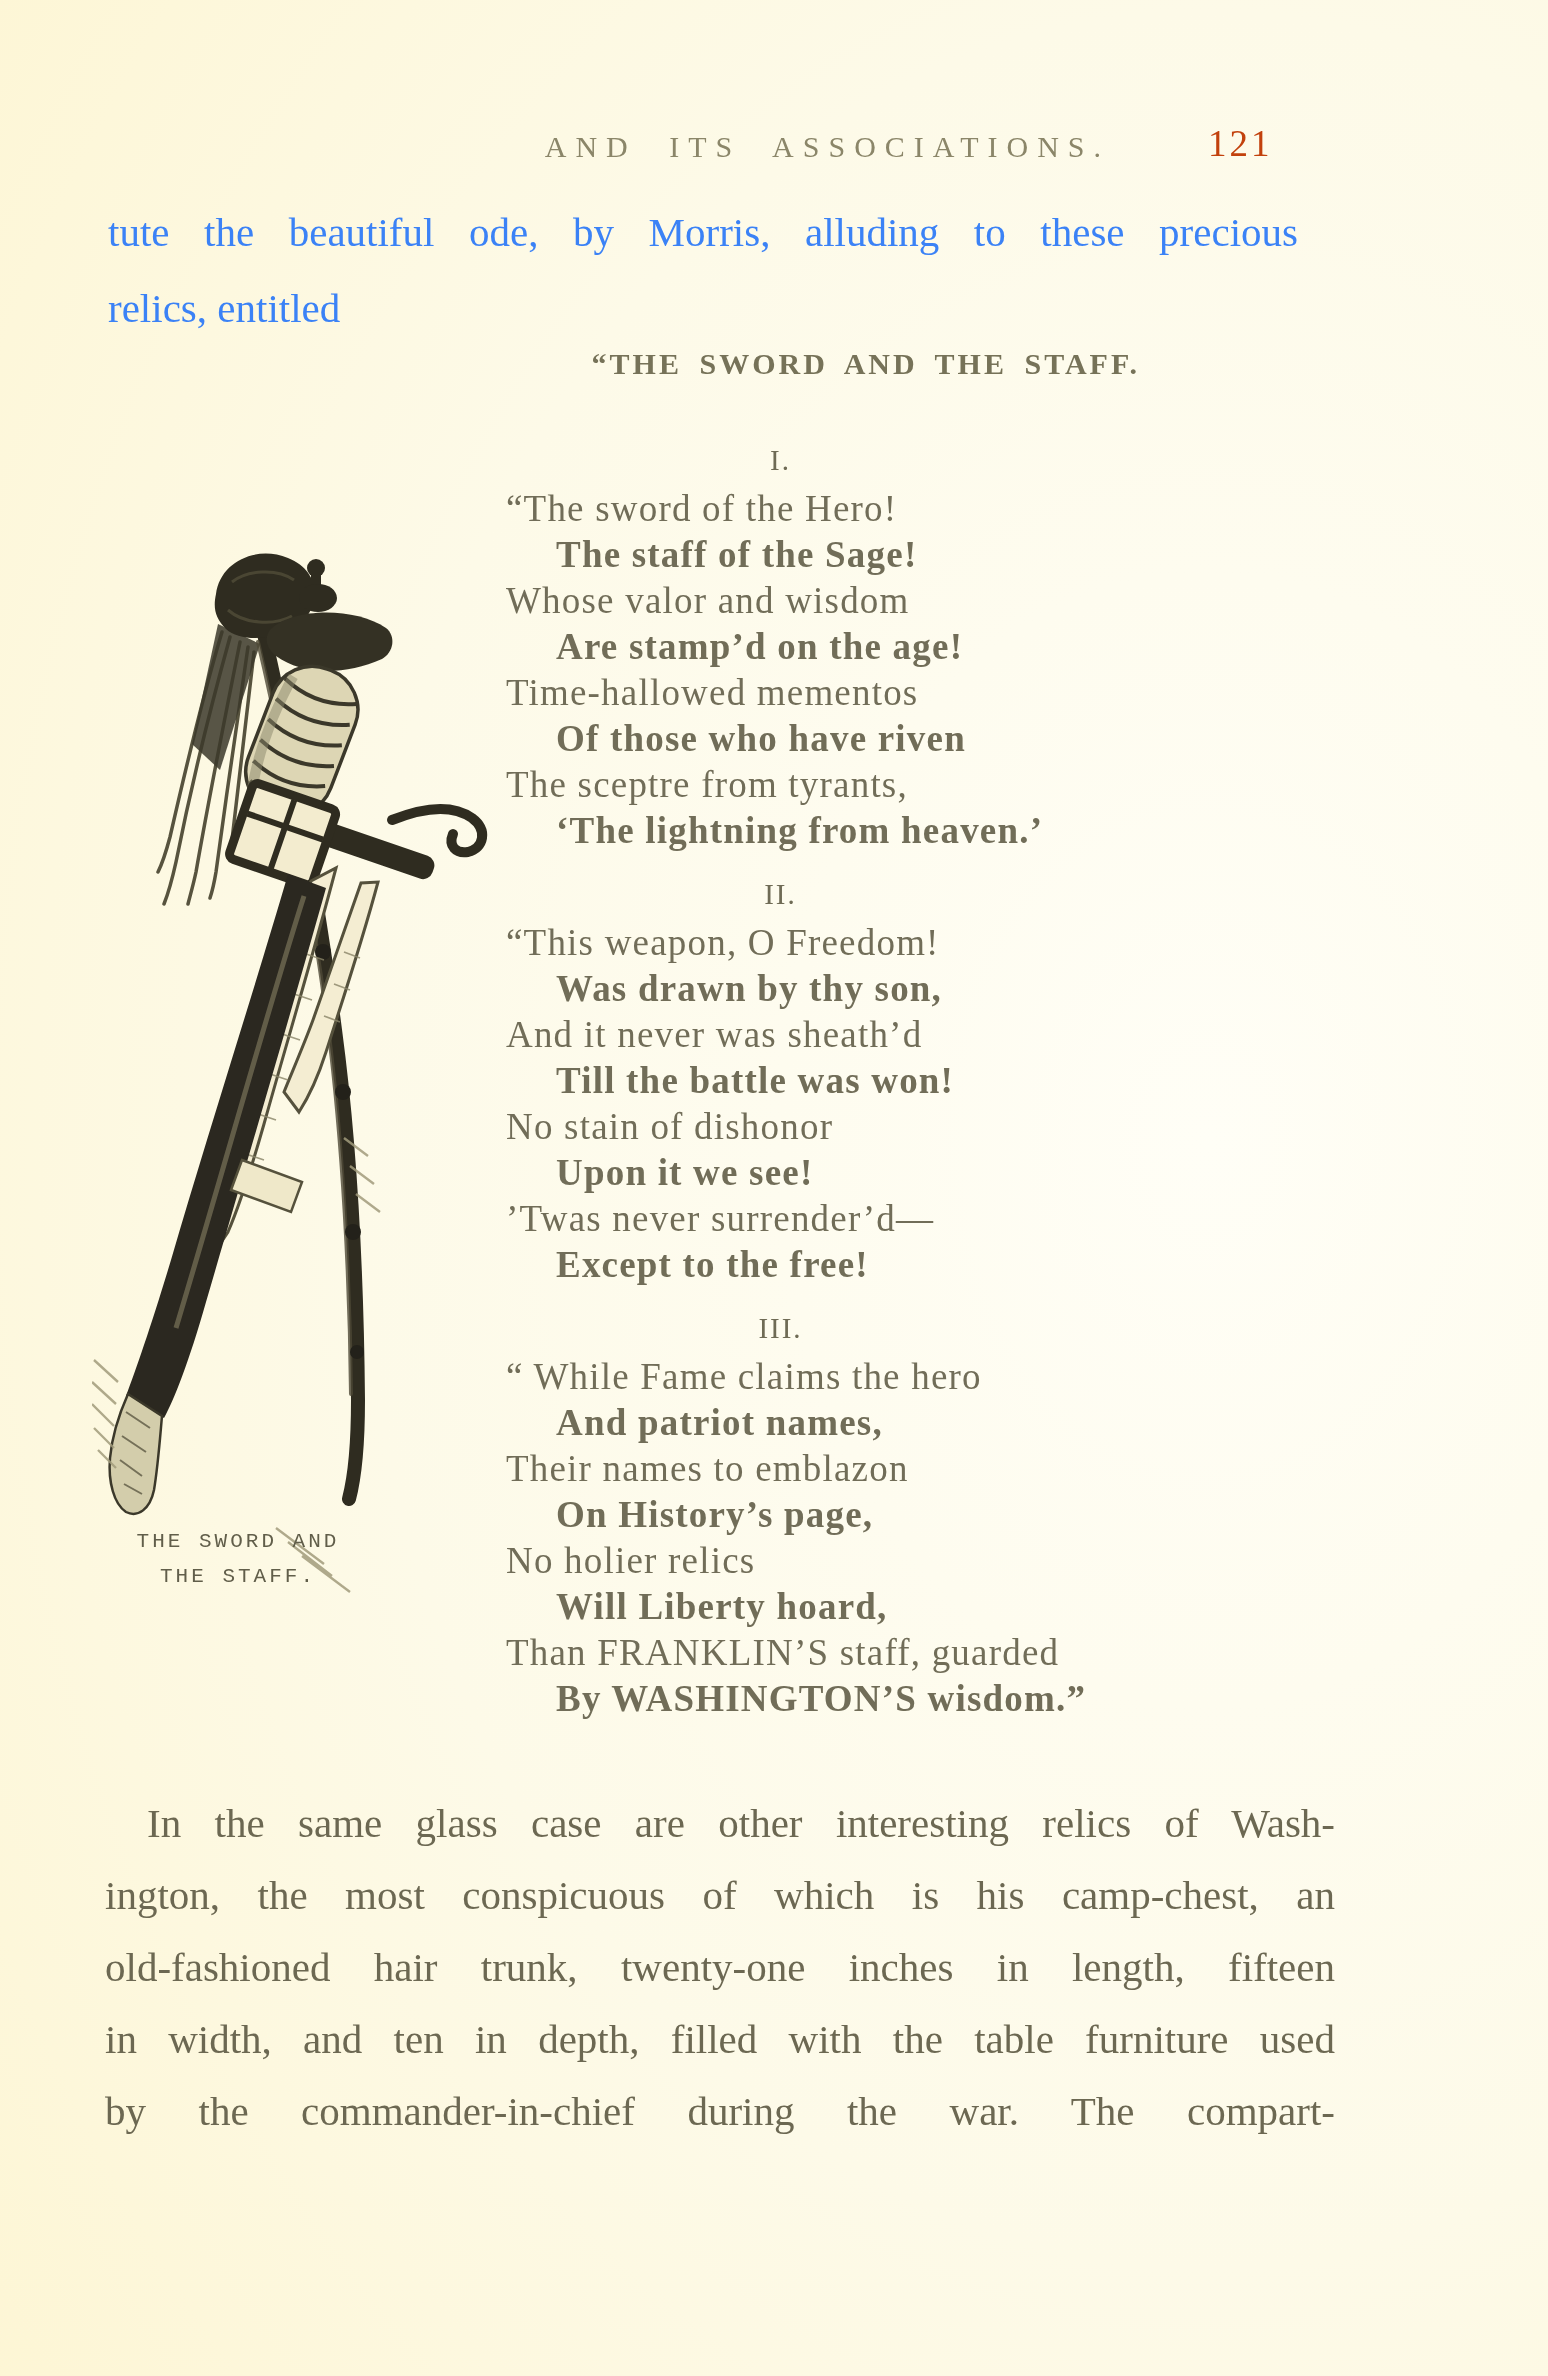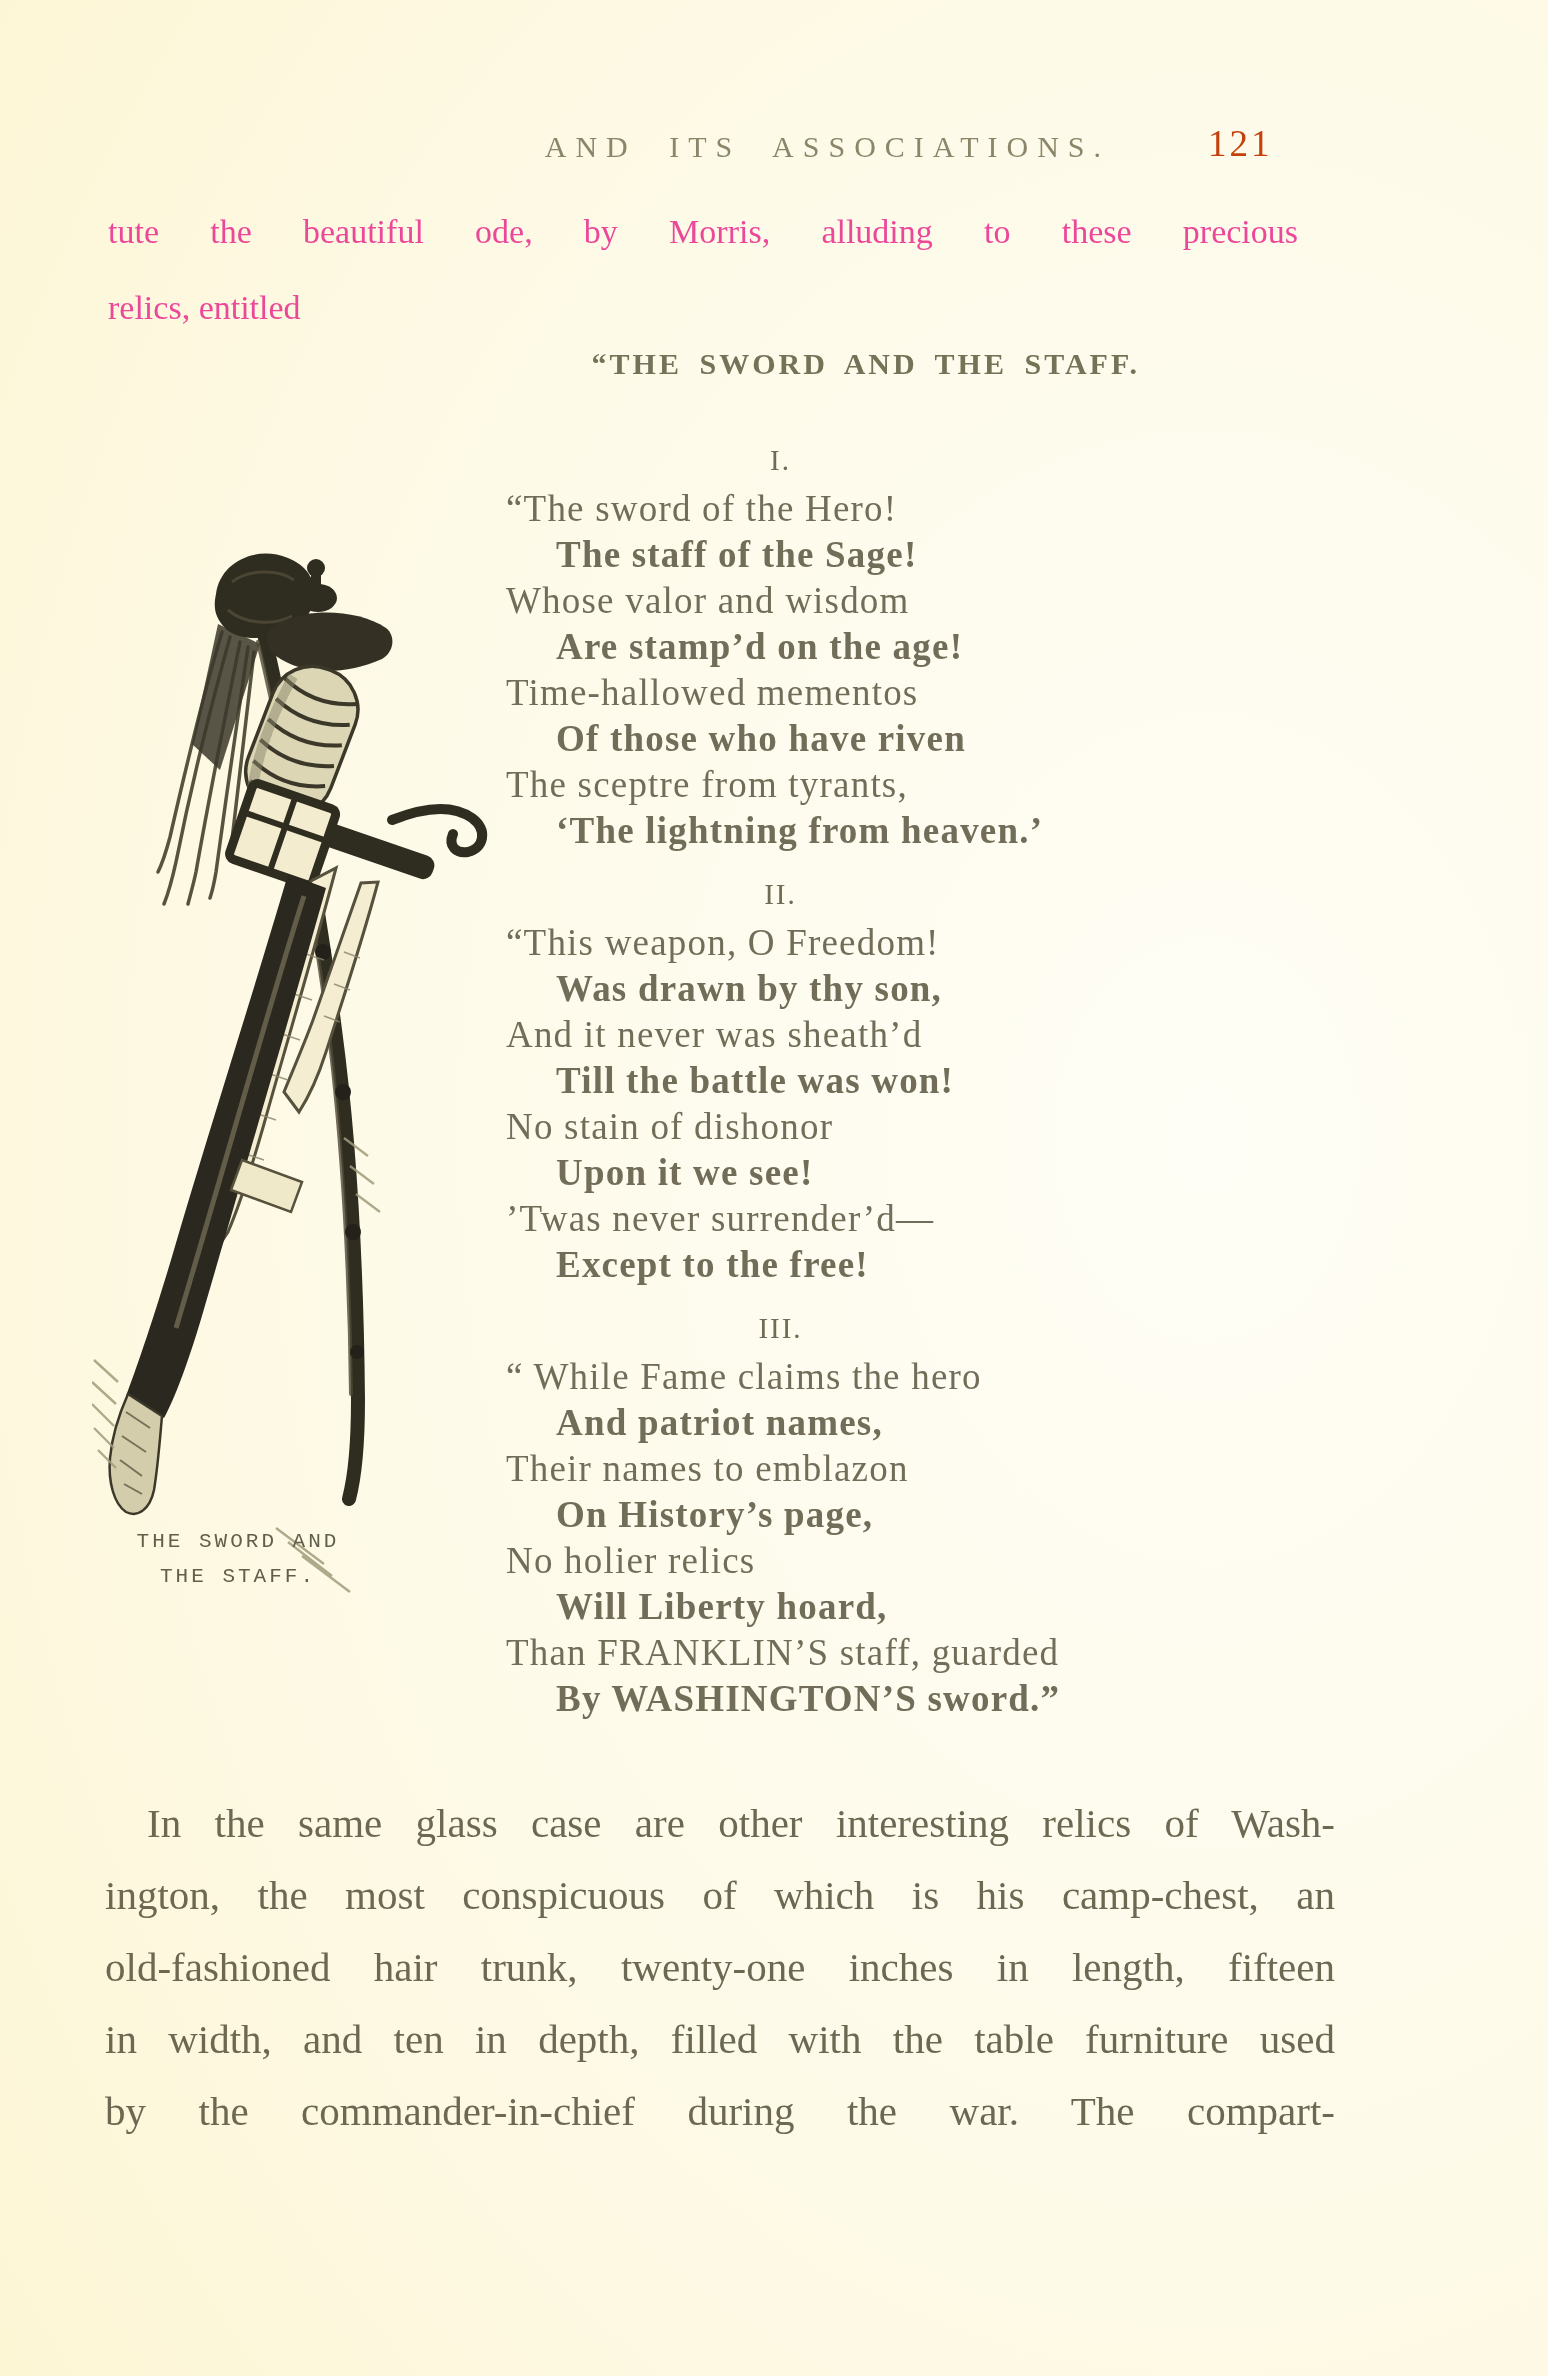--- a/index.html
+++ b/index.html
@@ -18,21 +18,21 @@
     text-align:right;font-size:30px;letter-spacing:9px;word-spacing:16px;
     color:#8b8669;white-space:nowrap;
   }
   .page-number{
     position:absolute;left:1208px;top:122px;width:100px;
     font-size:37px;letter-spacing:3px;color:#c2410c;
   }
 
   .intro{
     position:absolute;left:108px;top:202px;width:1190px;
-    font-size:34px;color:#ec4899;
+    font-size:41px;color:#3b82f6;
   }
   .intro .line{height:76px;line-height:60px;}
   .jline{text-align:justify;}
   .jline::after{content:"";display:inline-block;width:100%;height:0;}
   .clip{overflow:hidden;}
 
   .poem-title{
     position:absolute;left:360px;top:347px;width:780px;
     text-align:right;font-size:30px;letter-spacing:3px;word-spacing:7px;
     color:#767258;white-space:nowrap;font-weight:bold;
@@ -107,21 +107,21 @@
 
     <div class="stanza">
       <div class="stanza-numeral">III.</div>
       <div class="pline">“ While Fame claims the hero</div>
       <div class="pline indent">And patriot names,</div>
       <div class="pline">Their names to emblazon</div>
       <div class="pline indent">On History’s page,</div>
       <div class="pline">No holier relics</div>
       <div class="pline indent">Will Liberty hoard,</div>
       <div class="pline">Than FRANKLIN’S staff, guarded</div>
-      <div class="pline indent">By WASHINGTON’S sword.”</div>
+      <div class="pline indent">By WASHINGTON’S wisdom.”</div>
     </div>
 
   </div>
 
   <svg class="illus" viewBox="0 0 412 1070" aria-hidden="true">
 
     <g stroke="#57533e" stroke-width="3.5" fill="none" stroke-linecap="round">
       <path d="M138,105 C120,170 100,250 84,330 C80,348 76,362 72,372"></path>
       <path d="M148,110 C134,180 118,260 104,340 C101,354 98,364 96,372"></path>
       <path d="M156,115 C146,185 134,265 124,340 C122,352 120,360 118,366"></path>

